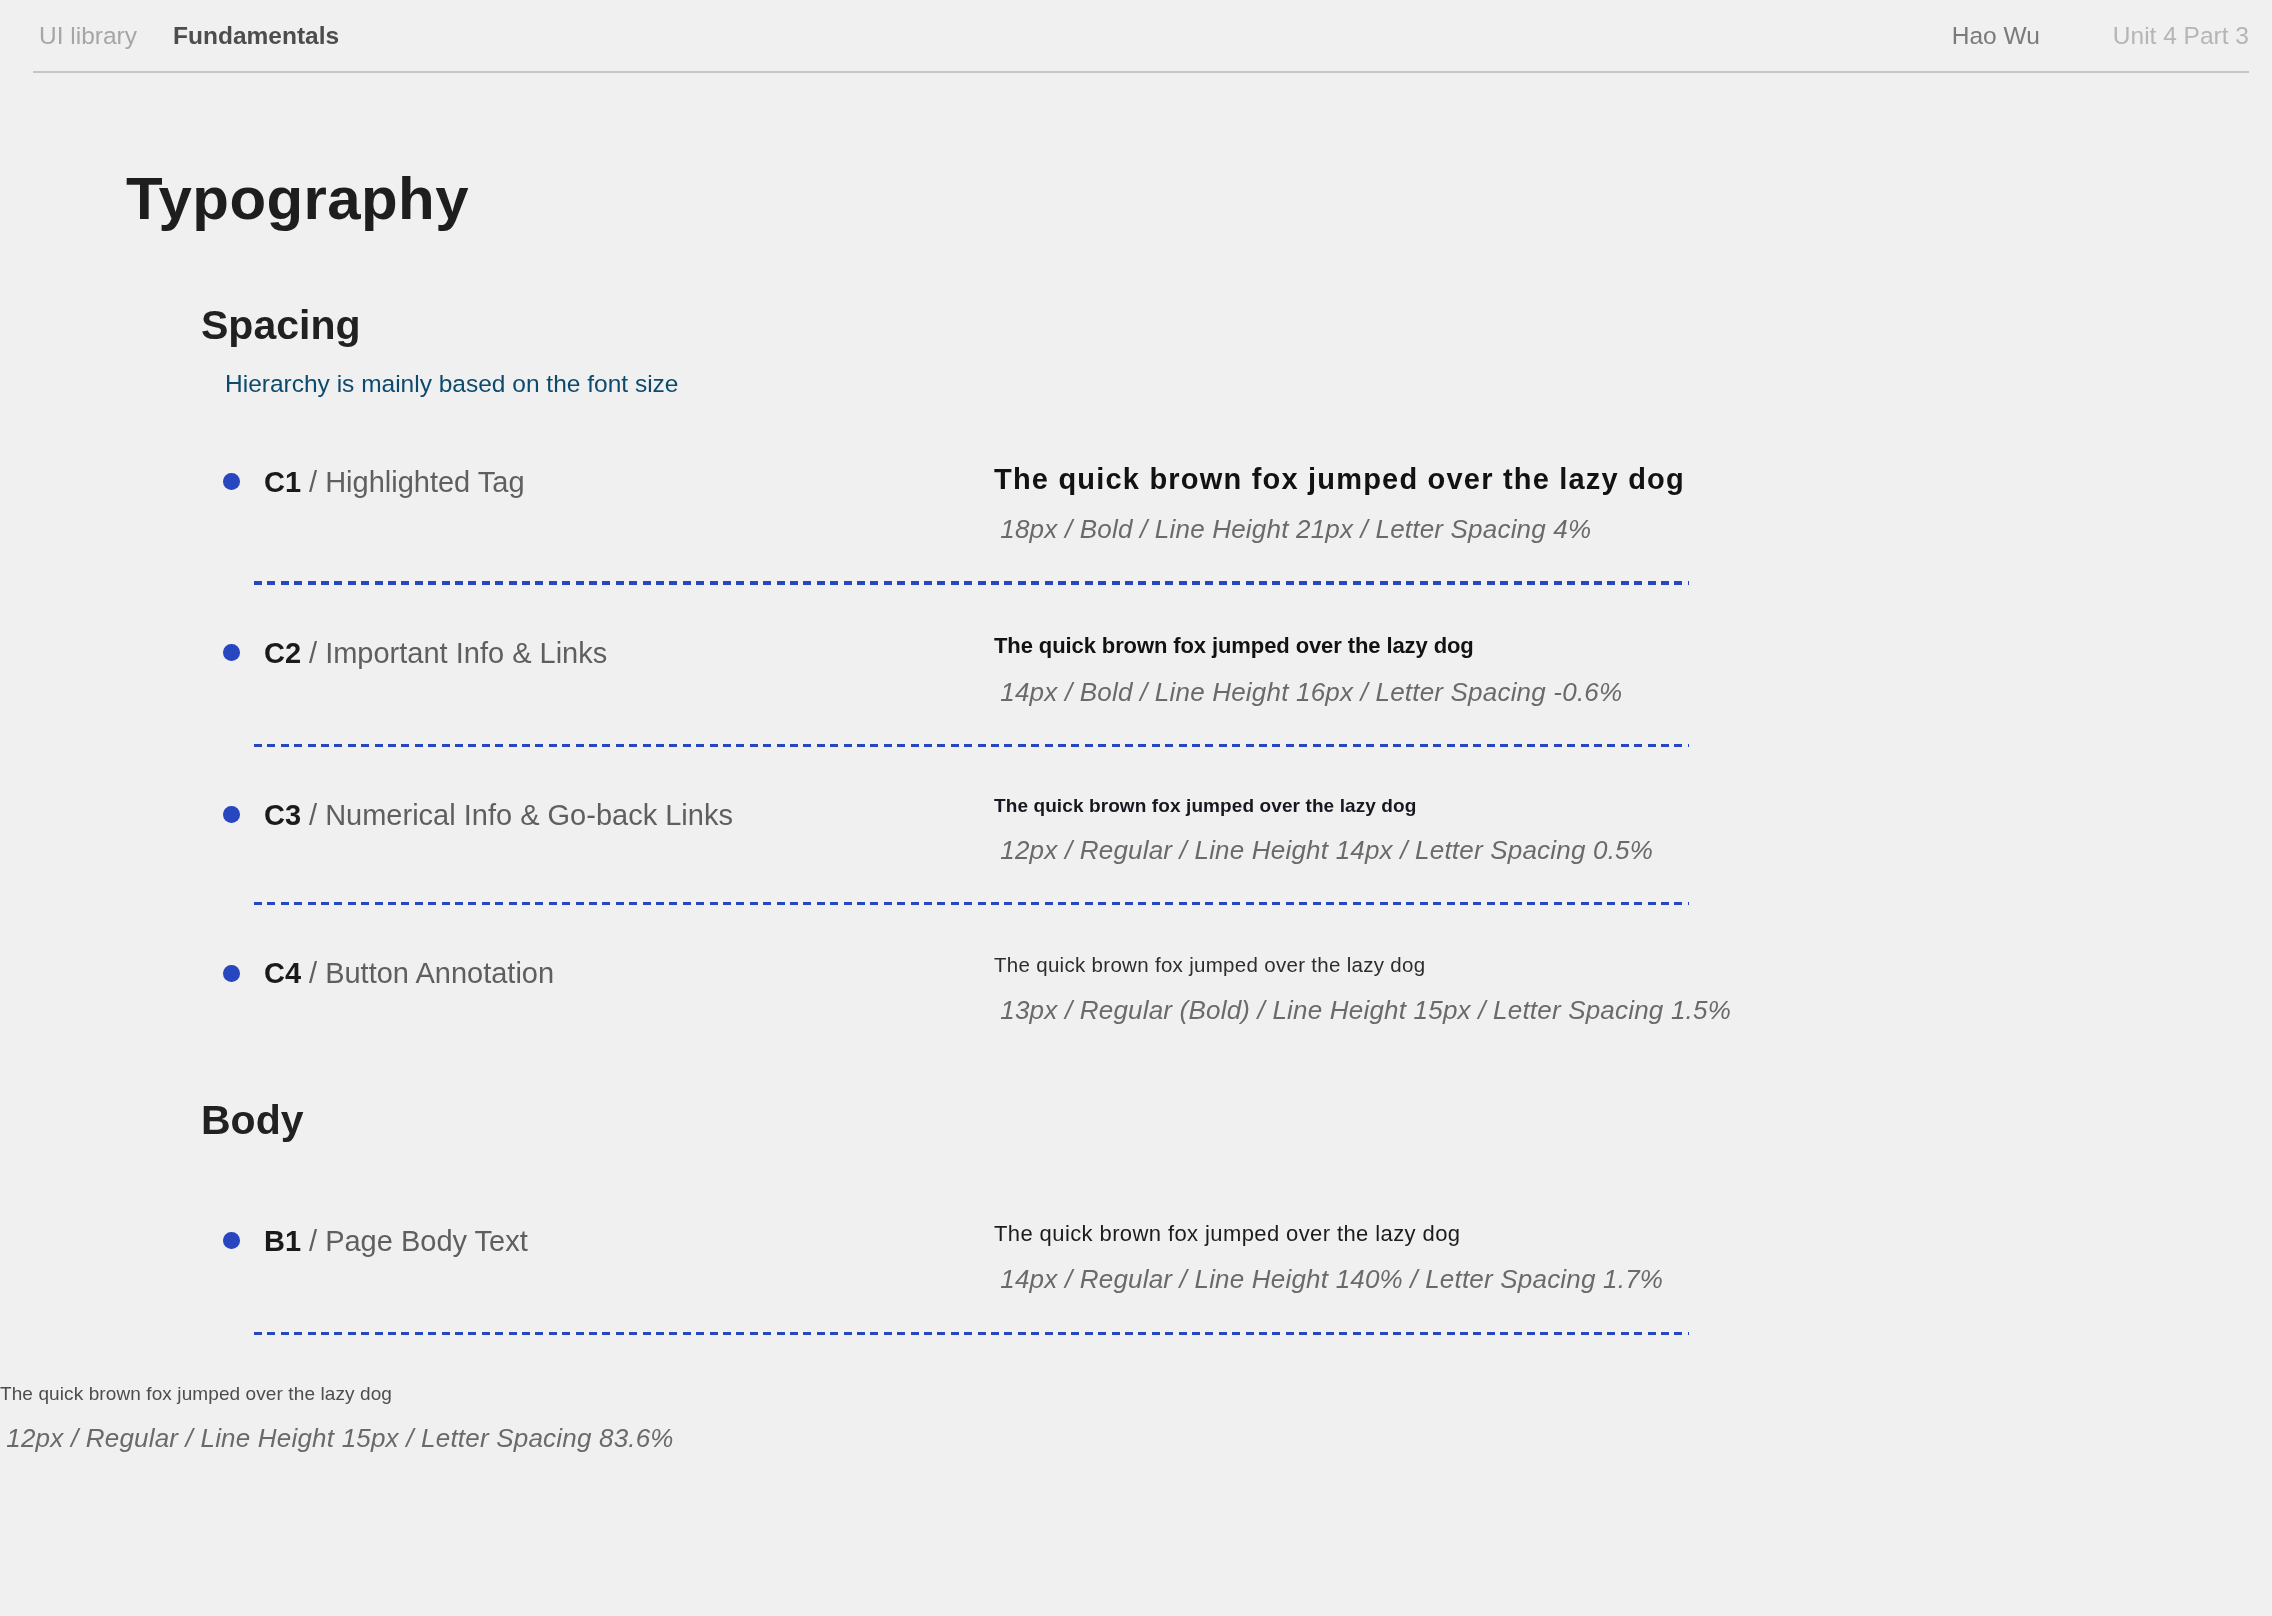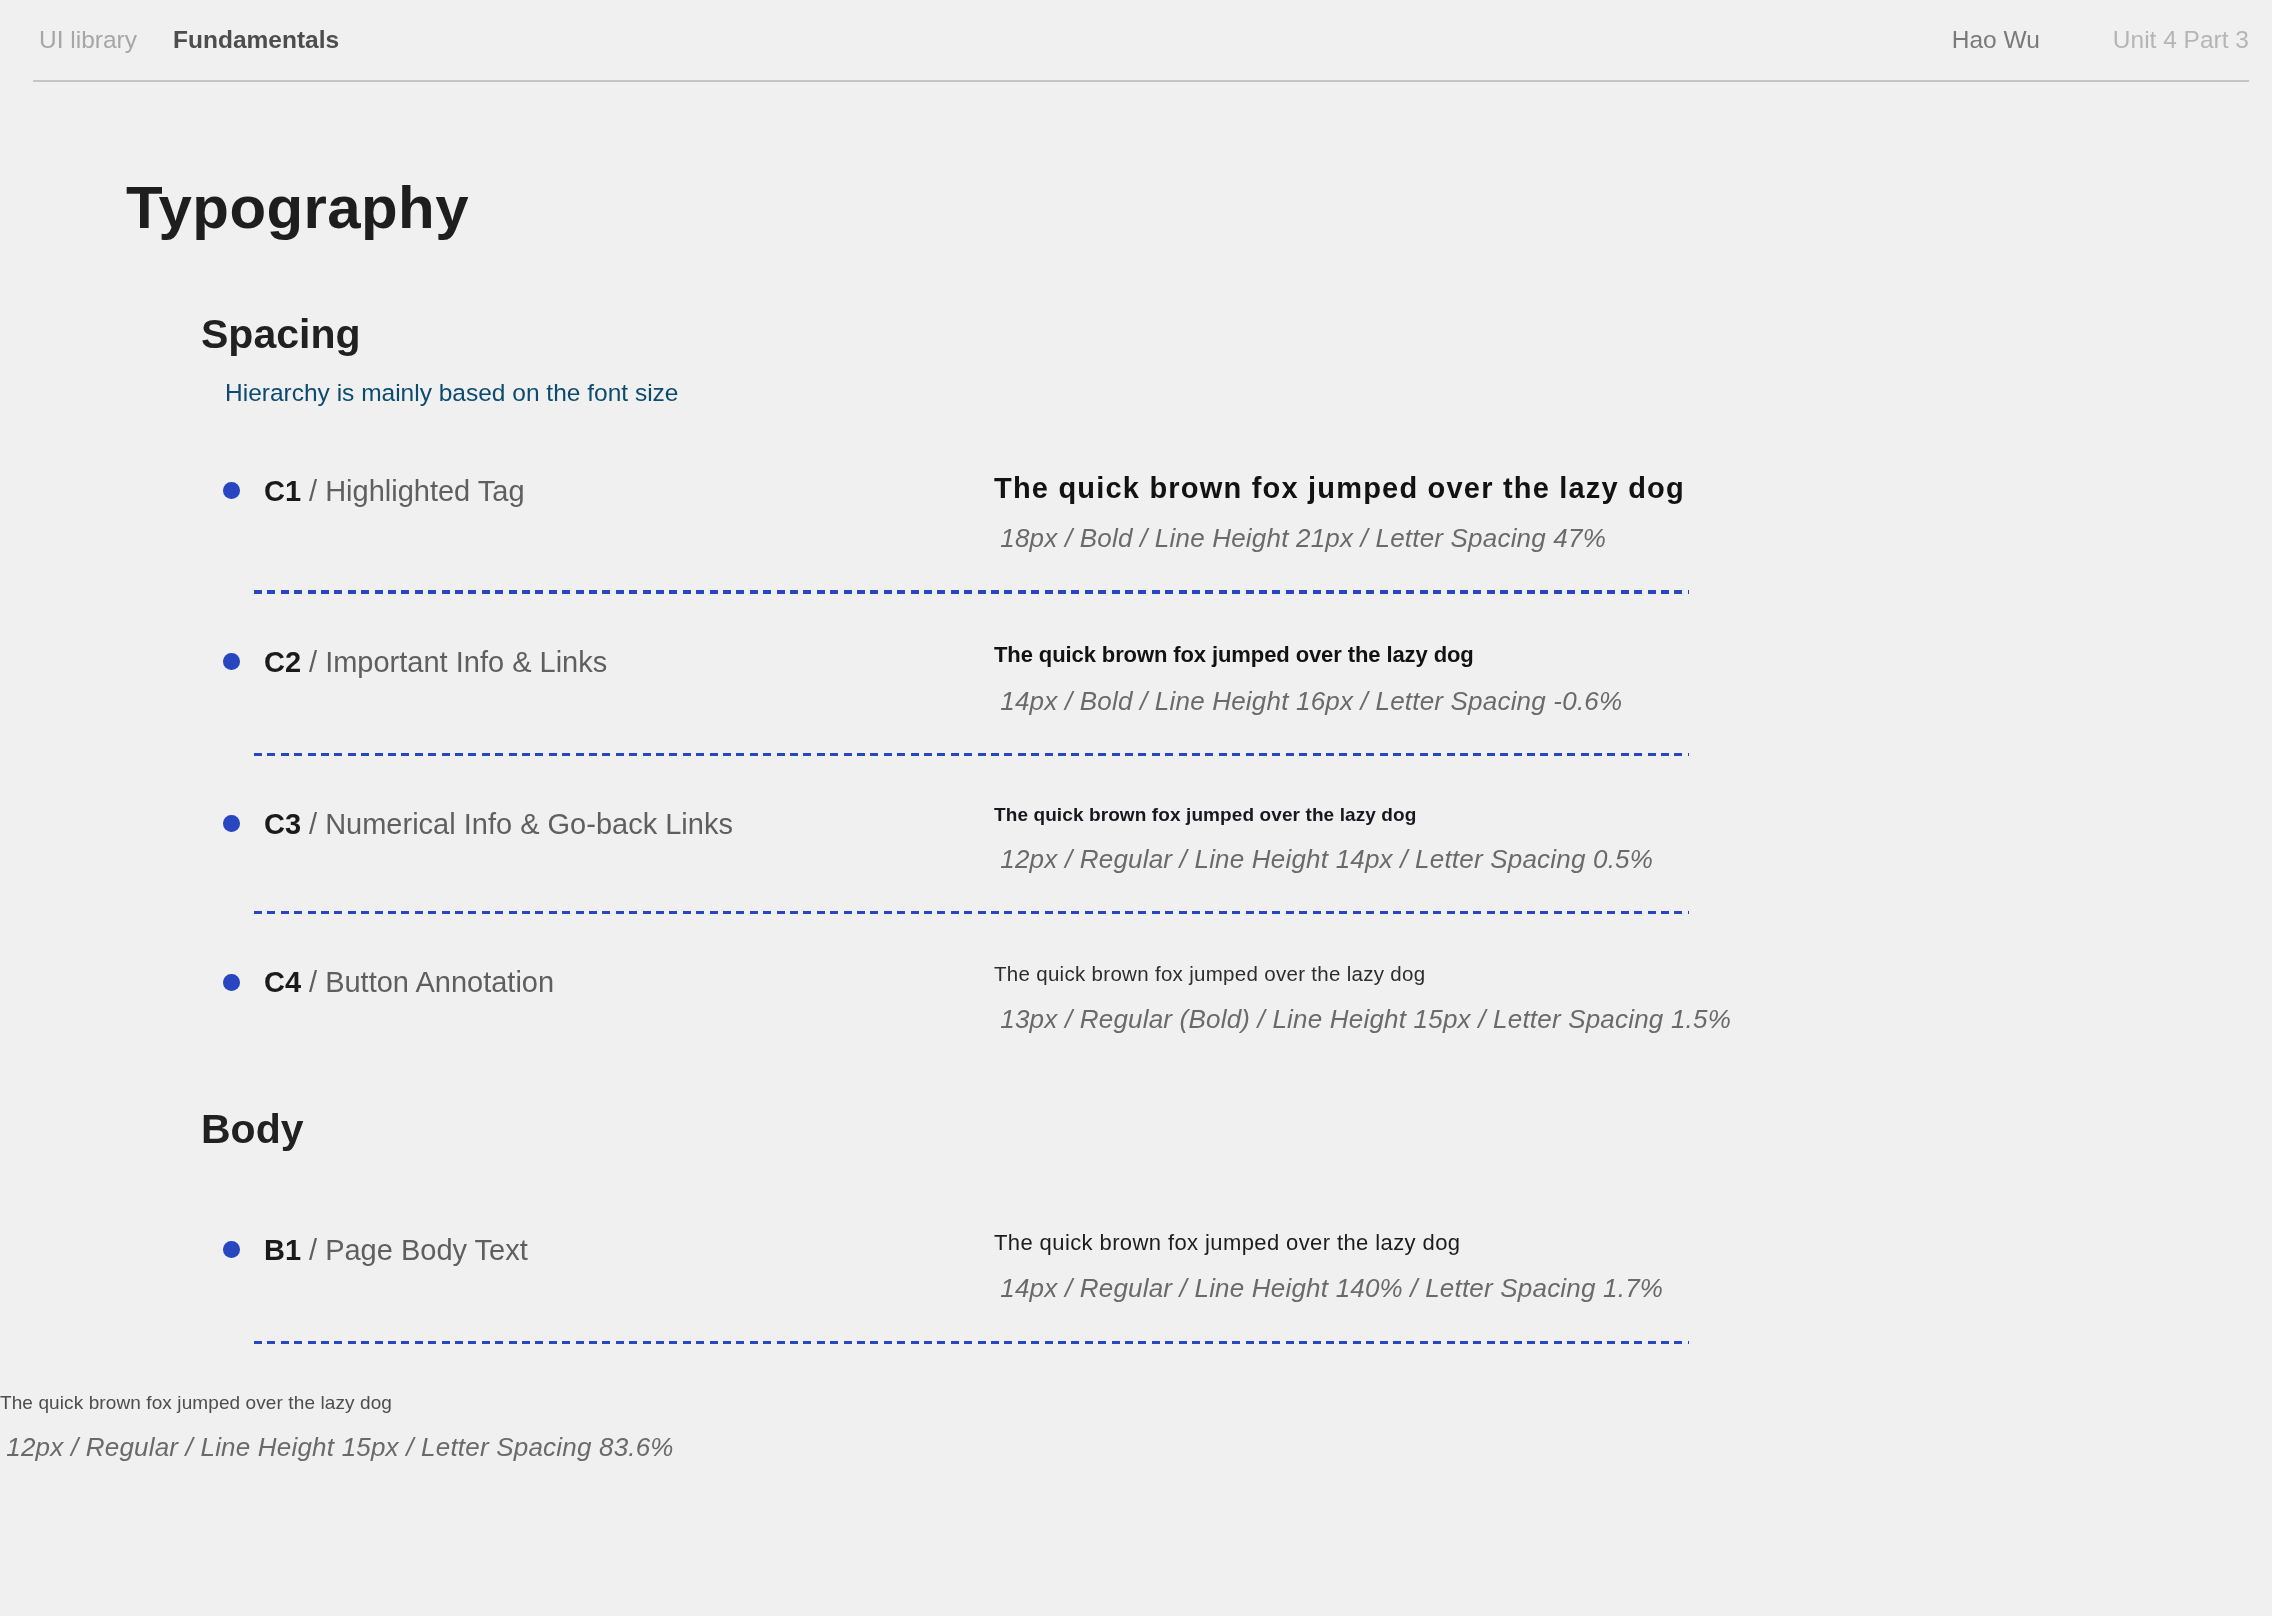--- a/index.html
+++ b/index.html
@@ -8,21 +8,21 @@
     width:2273px; height:1616px;
     background:#f0f0f0;
     font-family:"Liberation Sans", sans-serif;
     color:#1f1f1f;
     overflow:hidden;
   }
 
   
   .nav {
     display:flex; align-items:center;
-    height:80px;
+    height:71px;
     padding:0 24px 0 39px;
     font-size:24.5px;
   }
   .nav-left { display:flex; gap:36px; margin-right:auto; }
   .nav-tab { color:#a6a6a6; cursor:pointer; }
   .nav-tab.active { color:#4d4d4d; font-weight:700; }
   .nav-right { display:flex; gap:73px; }
   .nav-author { color:#7a7a7a; }
   .nav-unit { color:#b5b5b5; }
   .nav-rule { height:1.6px; background:#c6c6c6; margin:0 24px 0 33px; }
@@ -115,21 +115,21 @@
 <div class="section-subtitle">Hierarchy is mainly based on the font size</div>
 
 <div class="rows-captions">
 
   <div class="style-row">
     <div class="row-label">
       <span class="bullet"></span><span class="code">C1</span><span class="sep">/</span><span class="name">Highlighted Tag</span>
     </div>
     <div class="row-demo">
       <div class="specimen sp-c1">The quick brown fox jumped over the lazy dog</div>
-      <div class="spec">18px / Bold / Line Height 21px / Letter Spacing 47%</div>
+      <div class="spec">18px / Bold / Line Height 21px / Letter Spacing 4%</div>
     </div>
   </div>
 
   <div class="divider"></div>
 
   <div class="style-row">
     <div class="row-label">
       <span class="bullet"></span><span class="code">C2</span><span class="sep">/</span><span class="name">Important Info &amp; Links</span>
     </div>
     <div class="row-demo">

